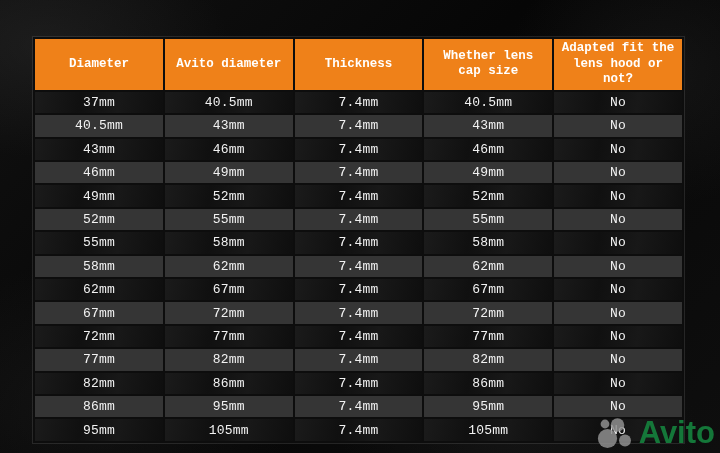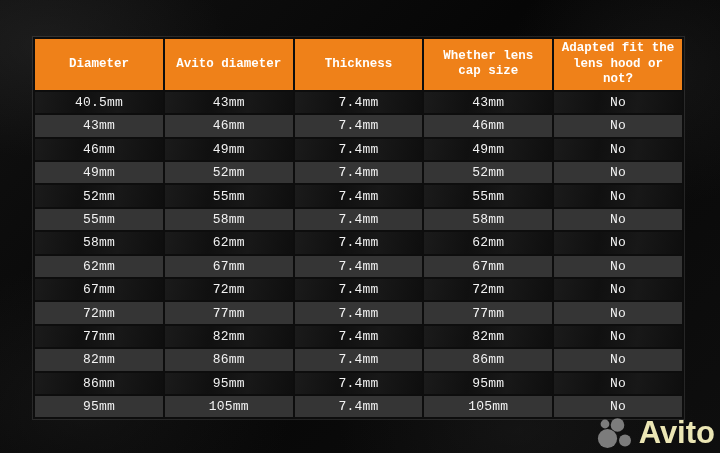--- a/index.html
+++ b/index.html
@@ -62,21 +62,21 @@
     right: 5px;
     bottom: 2px;
     display: flex;
     align-items: center;
     gap: 3px;
     z-index: 5;
     pointer-events: none;
   }
   .watermark .logo-dots { display: block; }
   .watermark .brand-text {
-    color: #fef9c3;
+    color: #15803d;
     font-size: 31px;
     font-weight: bold;
     letter-spacing: 0px;
     line-height: 1;
     opacity: 0.92;
     text-align: right;
   }
 </style>
 </head>
 <body>
@@ -86,20 +86,27 @@
     <thead>
       <tr id="header-row">
           <th>Diameter</th>
           <th>Avito diameter</th>
           <th>Thickness</th>
           <th>Whether lens cap size</th>
           <th>Adapted fit the lens hood or not?</th>
         </tr>
     </thead>
     <tbody id="table-body">
+        <tr>
+          <td>37mm</td>
+          <td>40.5mm</td>
+          <td>7.4mm</td>
+          <td>40.5mm</td>
+          <td>No</td>
+        </tr>
         <tr>
           <td>40.5mm</td>
           <td>43mm</td>
           <td>7.4mm</td>
           <td>43mm</td>
           <td>No</td>
         </tr>
         <tr>
           <td>43mm</td>
           <td>46mm</td>

